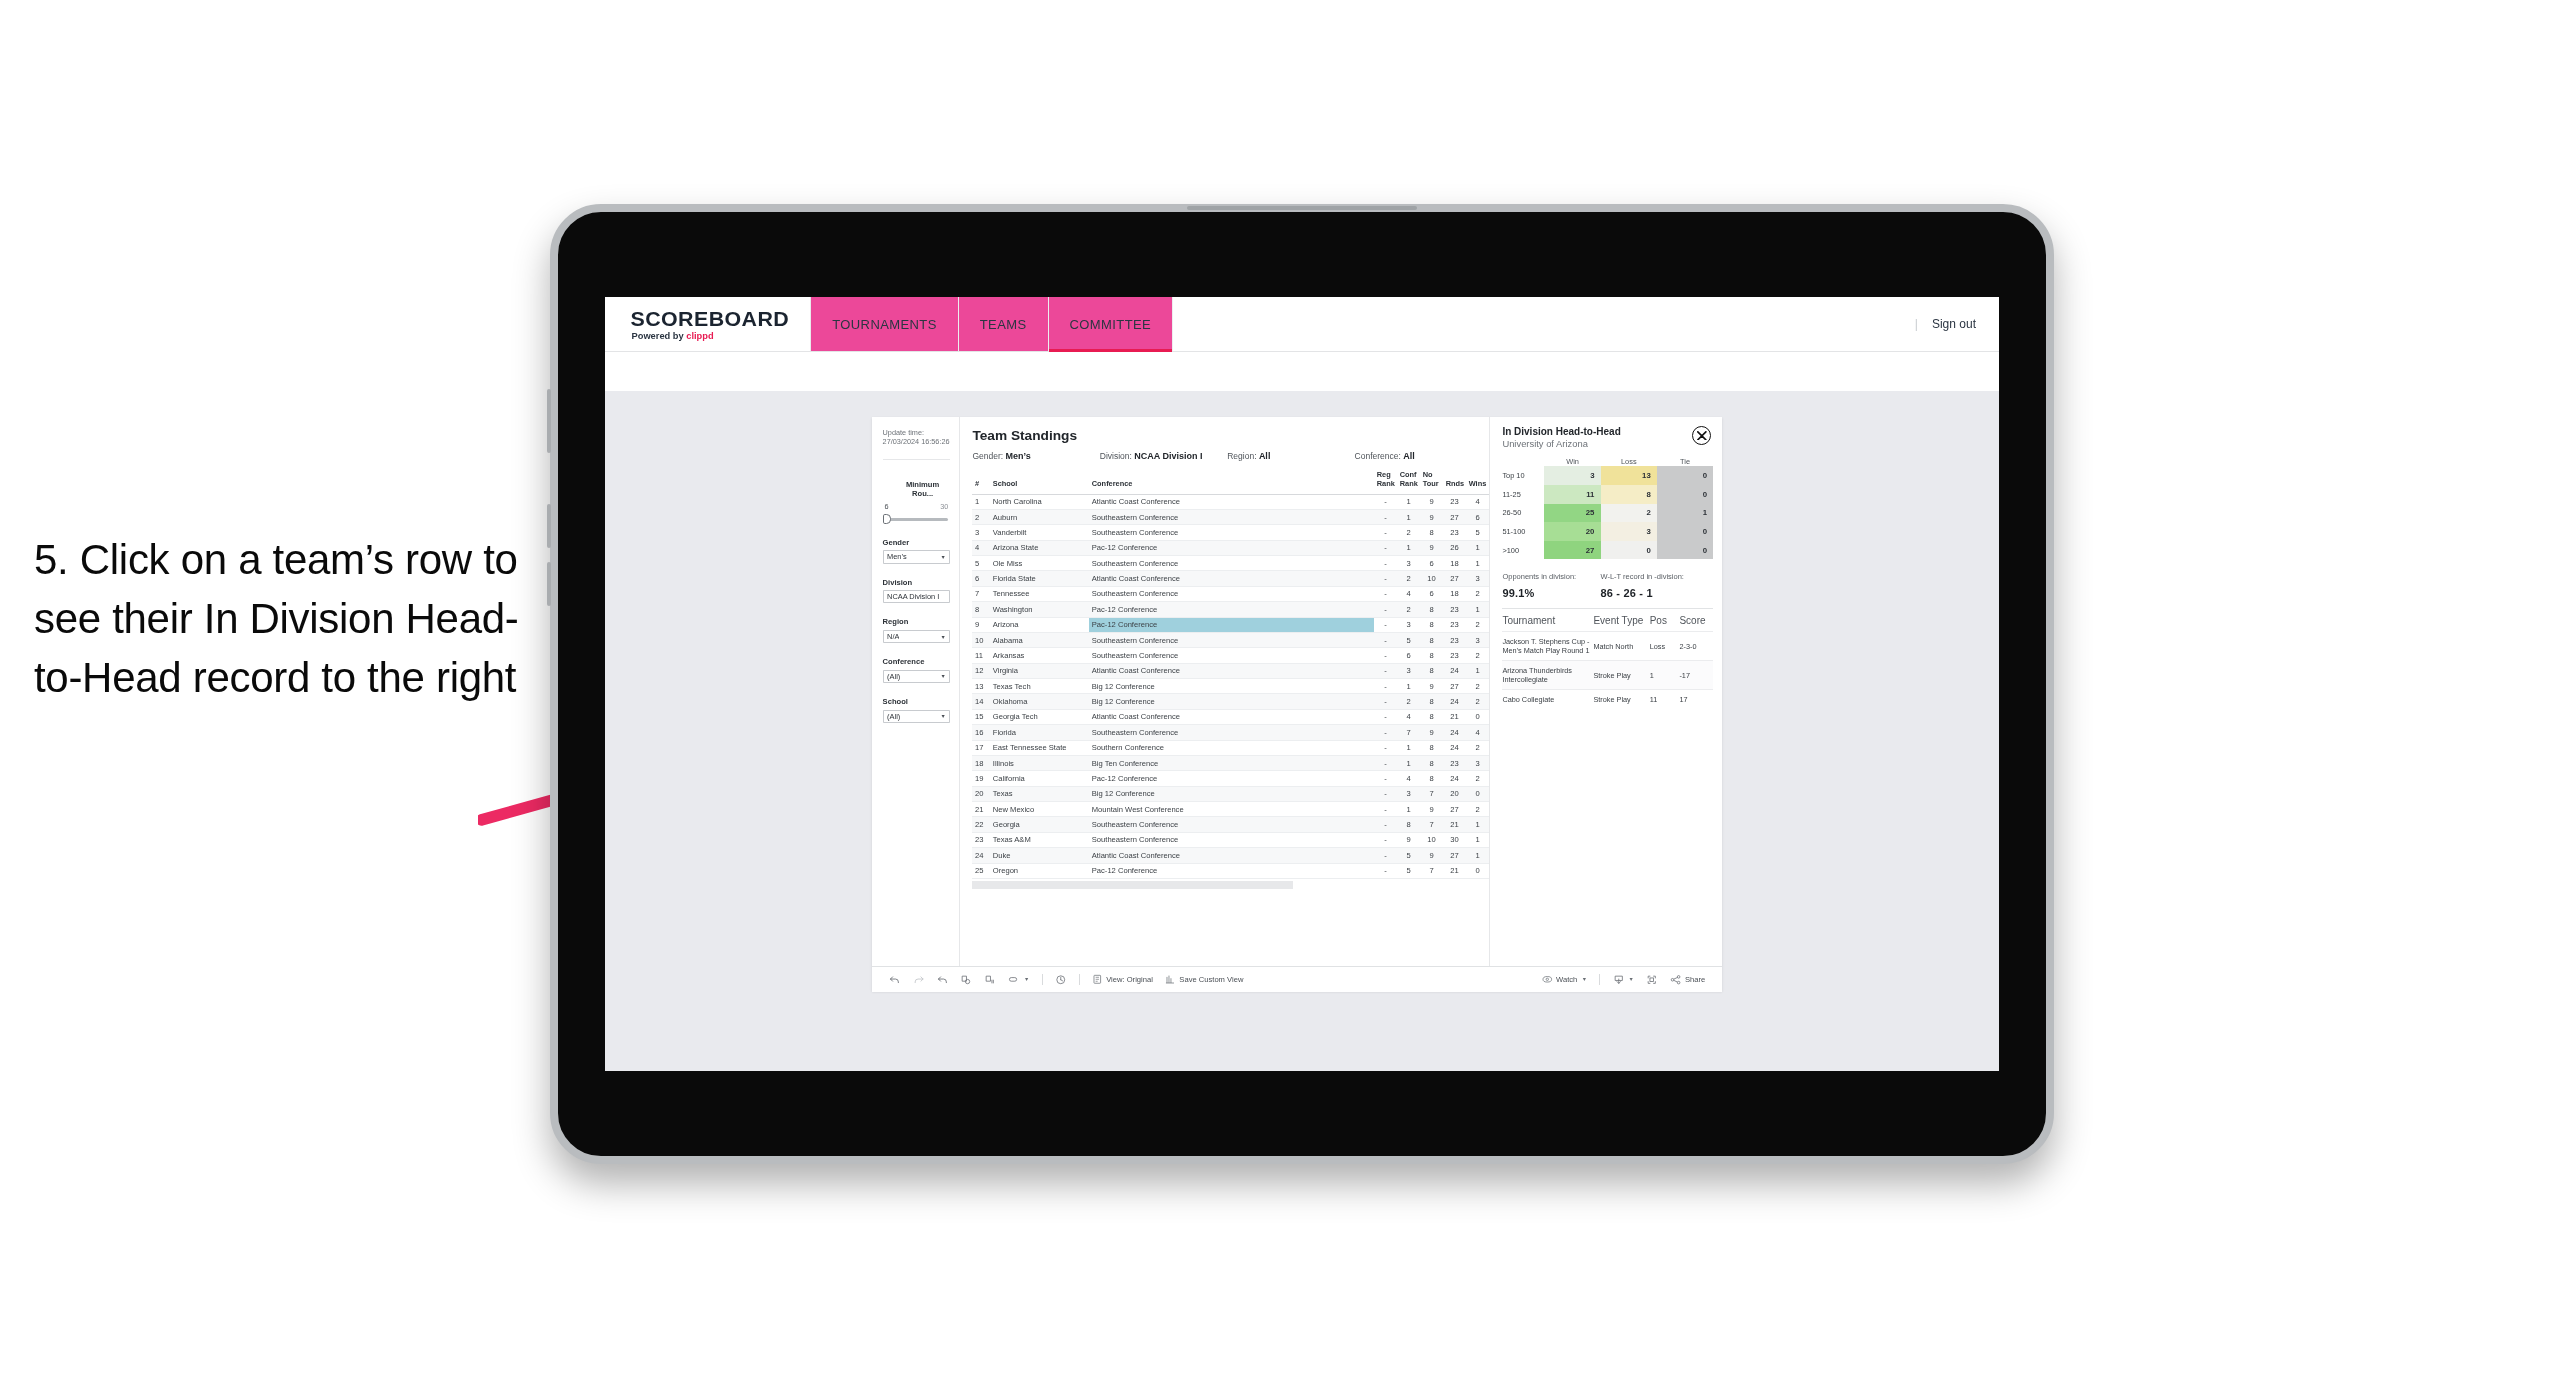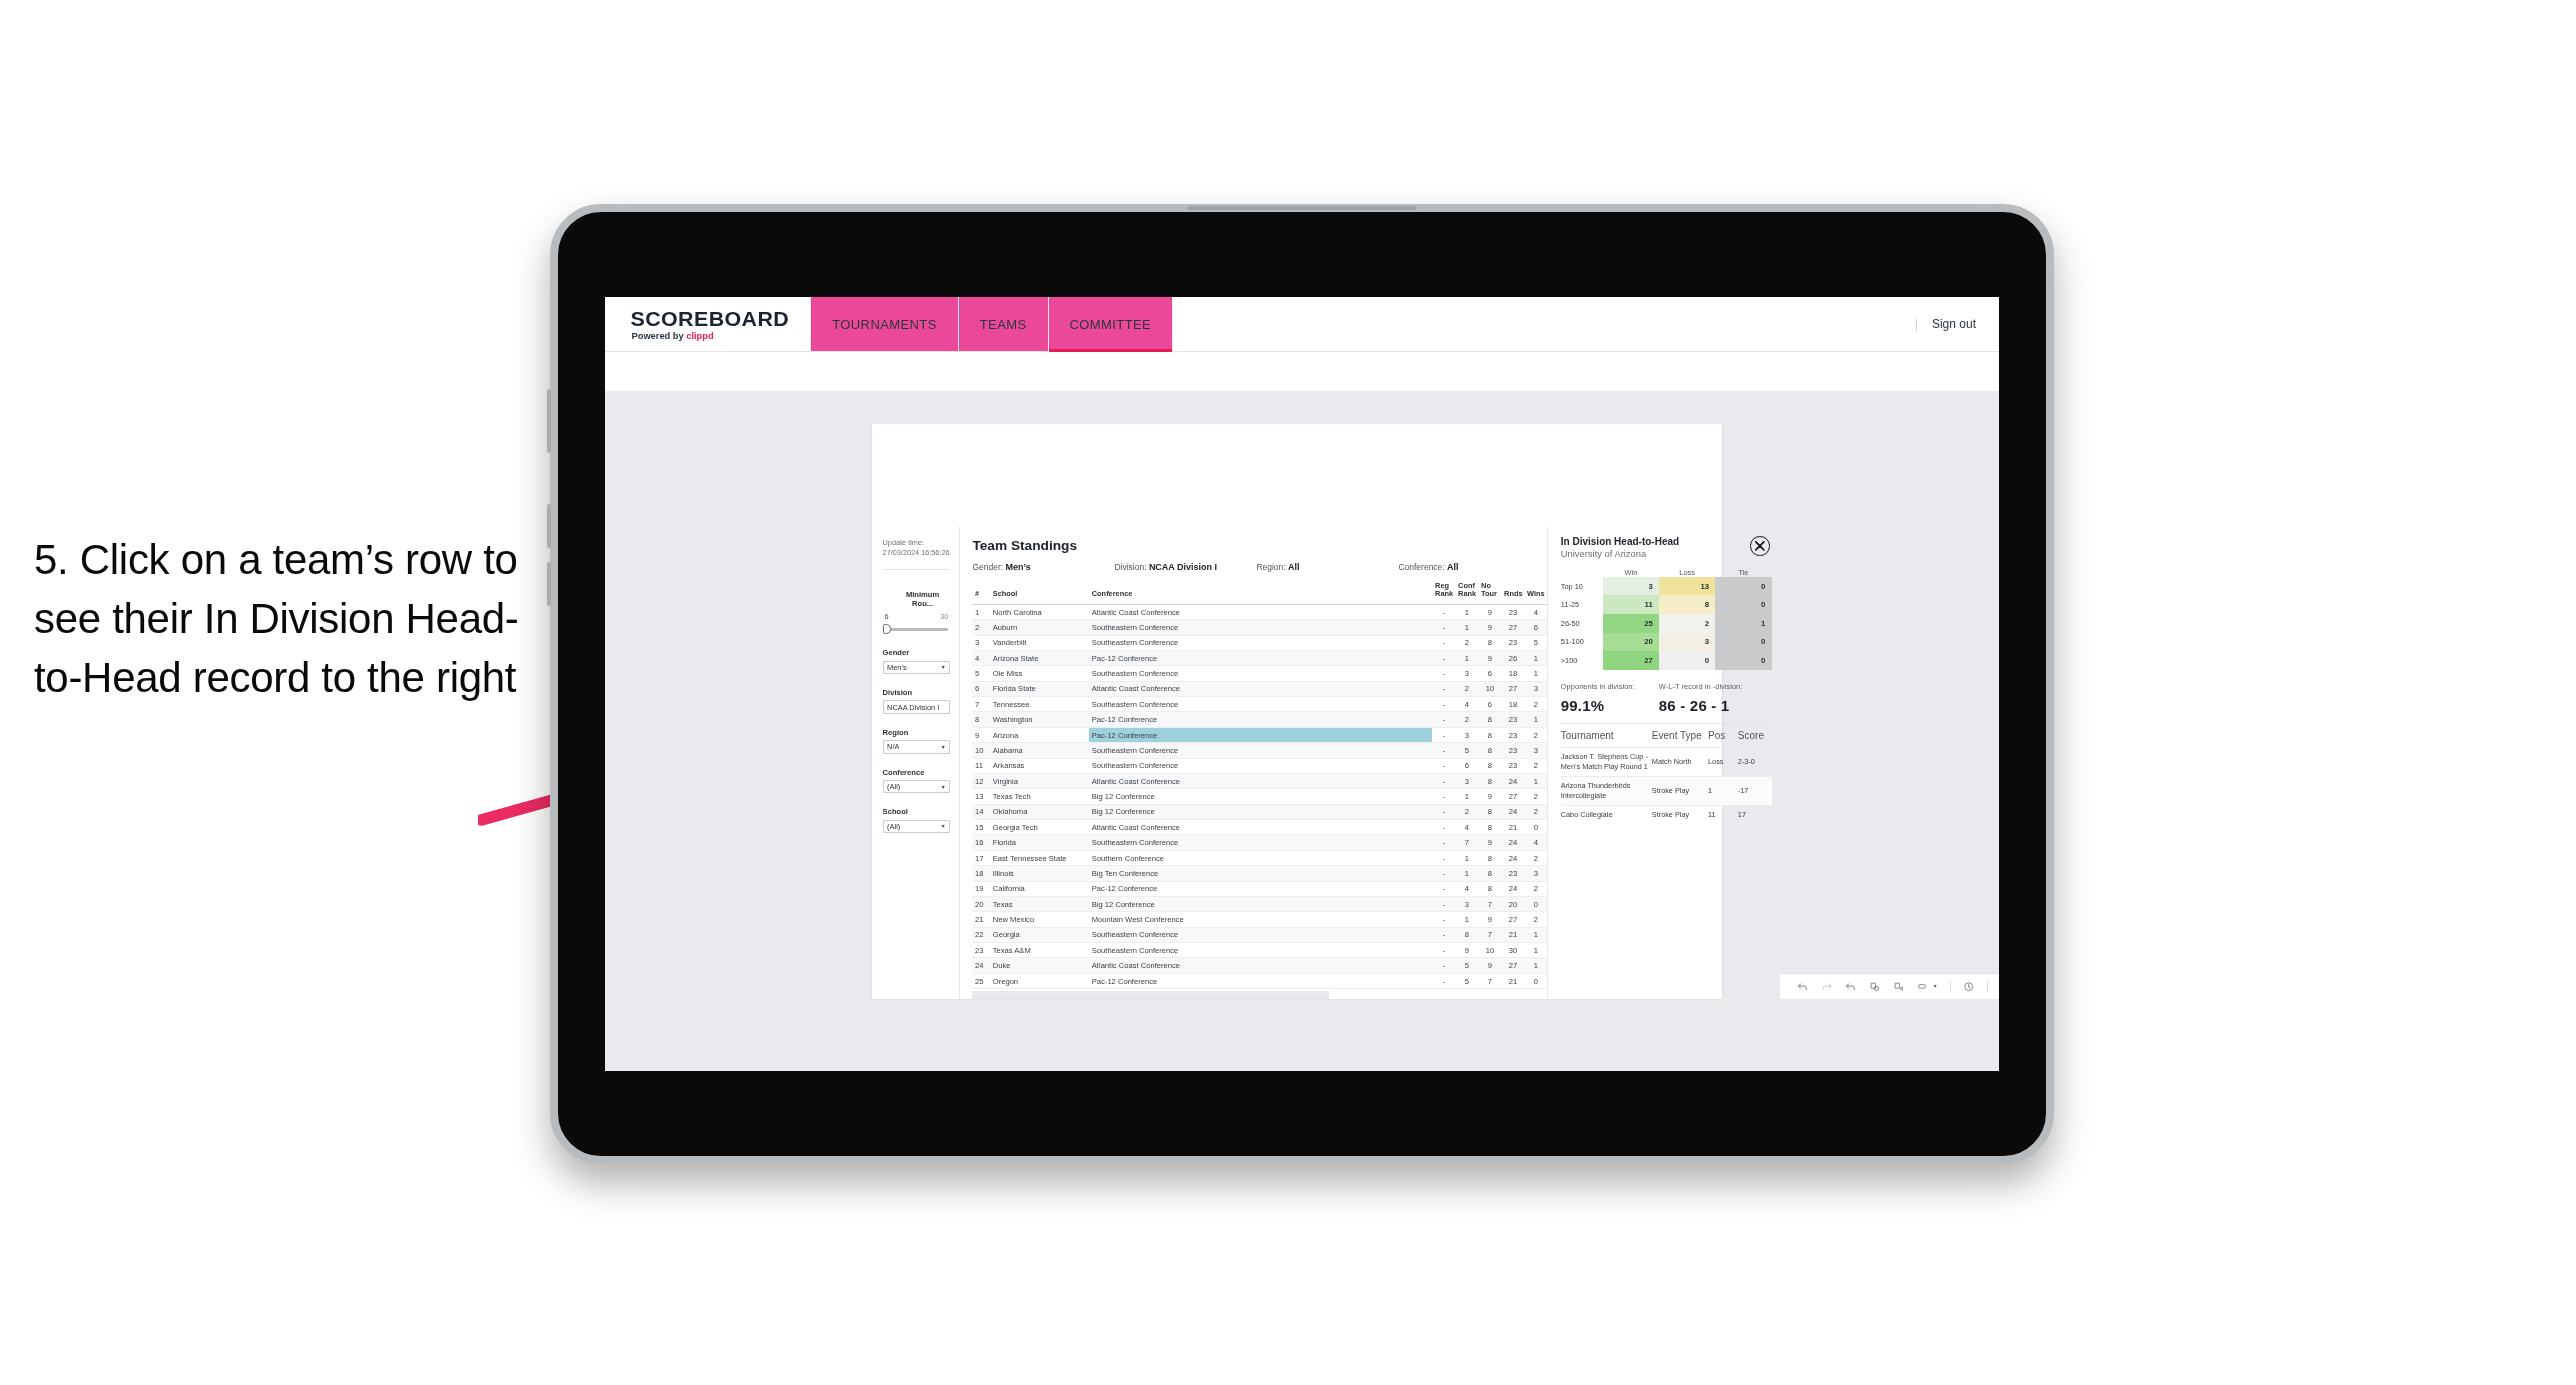--- a/index.html
+++ b/index.html
@@ -71,23 +71,23 @@
   }
   .subnav-item { font-size:11px; letter-spacing:0.5px; color:#2b3542; padding:0 19.5px;
                  cursor:pointer; }
   .subnav-item:first-child { padding-left:0; padding-right:23px; }
   .subnav-item.active { color:#e8456f; }
 
   
   .canvas { position:absolute; top:94px; left:0; right:0; bottom:0; background:#e9eaee; }
 
   .viz {
-    position:absolute; left:267px; top:33px; width:850px; height:575px;
+    position:absolute; left:267px; top:26px; width:850px; height:575px;
     background:#ffffff; box-shadow:0 0.9px 2.7px rgba(0,0,0,0.10);
-    display:flex; flex-direction:row;align-items:flex-end;
+    display:flex; flex-direction:column;
   }
   .viz-body { flex:1; display:flex; min-height:0; }
 
   
   .filters { width:88px; border-right:0.9px solid #e6e7e9; padding:10.6px 8.8px 0 10.6px; }
   .upd-label { font-size:7.3px; color:#6d7278; line-height:1.35; }
   .filters hr { border:0; border-top:0.9px solid #e6e7e9; margin:11.5px 0 9.7px 0; }
   .f-title { font-size:7.6px; font-weight:700; color:#2c3137; margin-bottom:3.5px; }
   .f-title.center { text-align:center; }
   .slider-nums { display:flex; justify-content:space-between; font-size:7.3px; color:#4a4f55; padding:0 1.8px; }
@@ -141,21 +141,21 @@
   .h2h-head .cell { flex:1; text-align:center; }
   .h2h-row { display:flex; font-size:7.8px; color:#2c3137; }
   .h2h-row .lbl { width:42px; display:flex; align-items:center; font-size:7.4px; color:#3c4146; }
   .h2h-row .cell { flex:1; height:18.6px; display:flex; align-items:center; justify-content:flex-end;
                    padding-right:6.2px; font-weight:600; }
 
   .stats { display:flex; margin-top:12.4px; }
   .stats .s { flex:1; }
   .stats .s.wide { flex:1.15; }
   .stats .cap { font-size:7.5px; color:#5b6066; }
-  .stats .val { font-size:15px; font-weight:700; color:#1d2126; margin-top:6.2px; letter-spacing:0.2px; }
+  .stats .val { font-size:11px; font-weight:700; color:#1d2126; margin-top:6.2px; letter-spacing:0.2px; }
 
   .tour { margin-top:8.8px; border-top:0.9px solid #e1e3e5; padding-top:6.2px; }
   table.tt { width:100%; border-collapse:collapse; font-size:7.3px; color:#3c4146; table-layout:fixed; }
   table.tt th { font-weight:400; color:#4f545a; text-align:left; padding:0 2.7px 5.3px 0; font-size:10px; }
   table.tt td { padding:4.4px 2.7px 4.4px 0; border-top:0.9px solid #ebecee; line-height:1.32; vertical-align:middle; }
   .tt-c1 { width:81px; } .tt-c2 { width:50px; } .tt-c3 { width:26.5px; } .tt-c4 { width:30px; }
   tr.ttA td { background:#fbfbfc; }
 
   
   .viz-toolbar {

